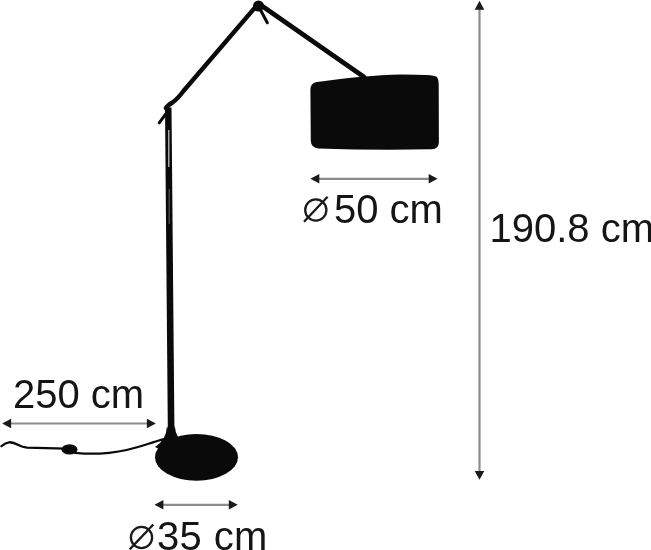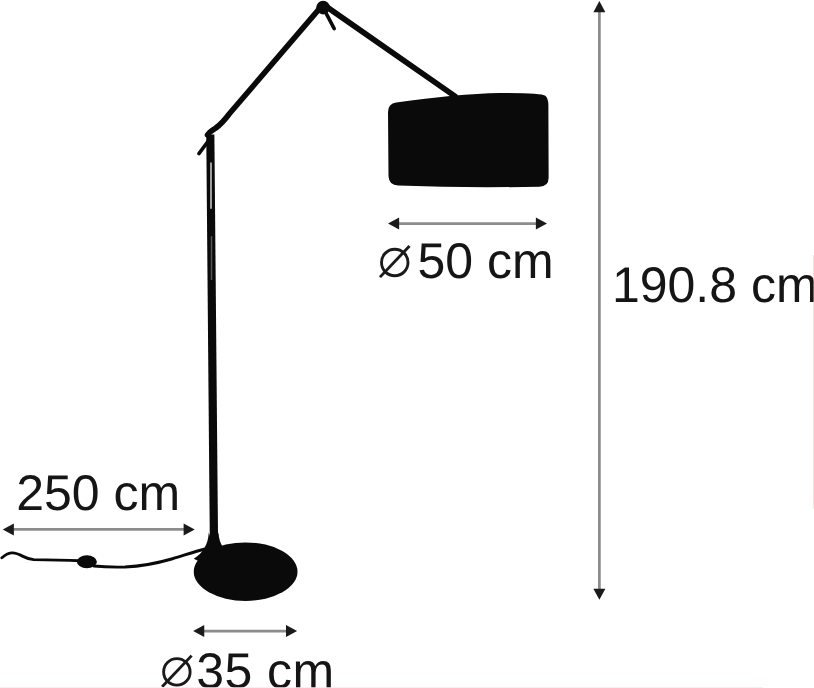--- a/index.html
+++ b/index.html
@@ -1,16 +1,16 @@
 <!DOCTYPE html>
 <html><head>
 <meta charset="utf-8">
 <style>
   html,body{margin:0;padding:0;background:#fff;}
-  .wrap{width:651px;height:550px;position:relative;overflow:hidden;background:#fca5a5;}
+  .wrap{width:651px;height:550px;position:relative;overflow:hidden;background:#22c55e;}
   text{font-family:"Liberation Sans",sans-serif;fill:#151515;}
 </style>
 </head>
 <body>
 <div class="wrap">
 <svg width="651" height="550" viewBox="0 0 651 550" xmlns="http://www.w3.org/2000/svg">
 
   <rect x="0" y="0" width="651" height="550" fill="#ffffff"></rect>
 
   <polygon points="165,107.5 171.5,107.5 174.5,438 167.9,438" fill="#0a0a0a"></polygon>

